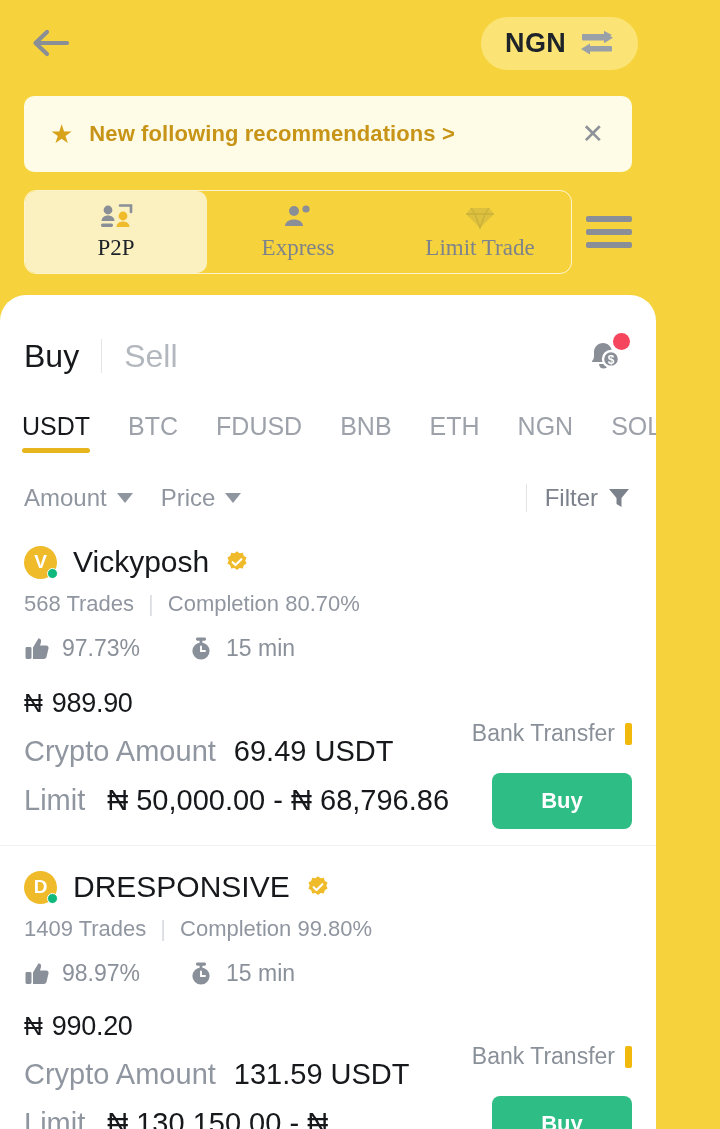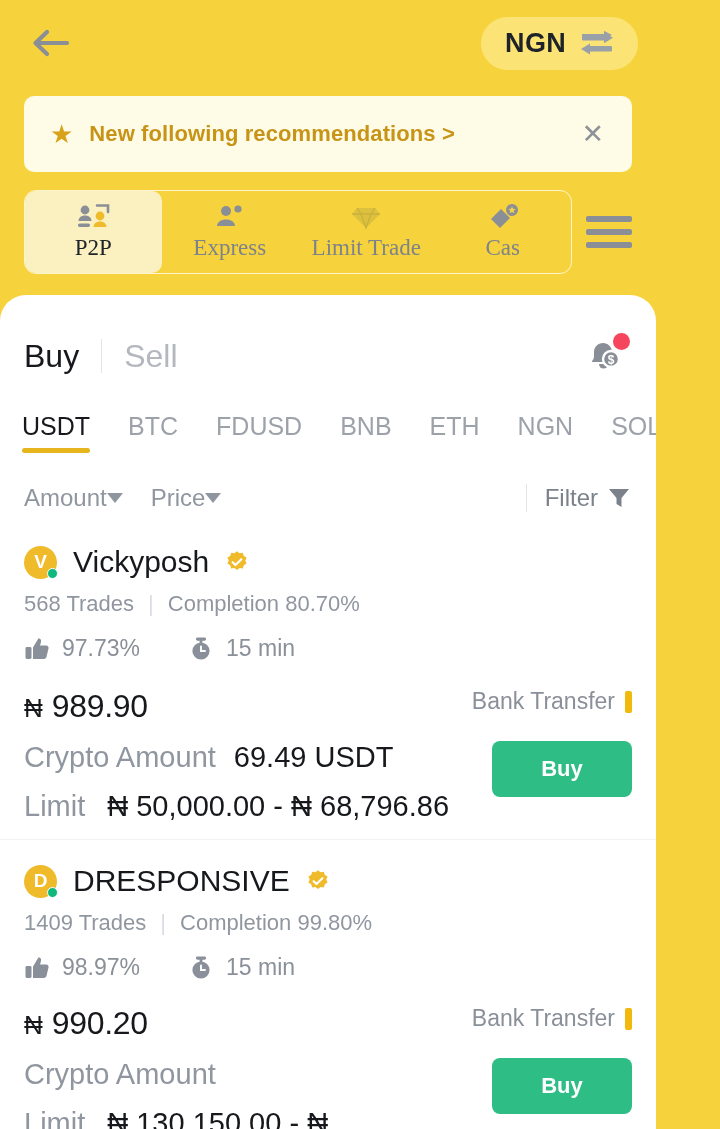--- a/index.html
+++ b/index.html
@@ -157,21 +157,21 @@
     background: #E7B51E; border-radius: 3px;
   }
 
   
   .filterrow {
     display: flex; align-items: center;
     padding: 26px 24px 0 24px;
     height: 72px;
   }
   .fitem {
-    display: flex; align-items: center; gap: 0;
+    display: flex; align-items: center; gap: 10px;
     color: #9096A0; font-size: 24px; cursor: pointer;
     margin-right: 28px; white-space: nowrap; text-align: right;
   }
   .caret {
     width: 0; height: 0;
     border-left: 8px solid transparent;
     border-right: 8px solid transparent;
     border-top: 10px solid #9096A0;
   }
   .fspacer { flex: 1; }
@@ -225,39 +225,39 @@
   .pricerow {
     margin-top: 26px;
     display: flex; align-items: flex-start;
   }
   .priceleft { flex: 1 1 auto; min-width: 0; }
   .price {
     display: flex; align-items: baseline; gap: 9px;
     color: #16181C;
   }
   .price .cur { font-size: 26px; font-weight: 500; }
-  .price .val { font-size: 32px; font-weight: 500; letter-spacing: -.3px; }
+  .price .val { font-size: 27px; font-weight: 500; letter-spacing: -.3px; }
 
   .linerow {
     margin-top: 16px;
     font-size: 29px;
     display: flex; align-items: baseline;
   }
   .linerow .k { color: #9096A0; }
   .linerow .v { color: #16181C; margin-left: 18px; }
   .linerow.limit .v { margin-left: 22px; }
 
   .priceright {
     flex: 0 0 auto;
     width: 180px;
     display: flex; flex-direction: column; align-items: flex-end;
   }
   .paymeth {
     display: flex; align-items: center; gap: 10px;
-    font-size: 23px; color: #8A9099; white-space: nowrap;
+    font-size: 23px; color: #8A9099; white-space: nowrap; margin-top: 32px;
   }
   .pmbar { width: 7px; height: 22px; border-radius: 2px; background: #F0B90B; }
   .buybtn {
     margin-top: 26px;
     width: 140px; height: 56px;
     background: #2EBD85;
     border: none; border-radius: 8px;
     color: #fff; font-size: 22px; font-weight: 700;
     cursor: pointer;
     font-family: "Liberation Sans", sans-serif;
@@ -321,28 +321,20 @@
 
       <div class="seg">
         <svg width="36" height="28" viewBox="0 0 36 28">
           <path d="M9 5 H27 L32 11 L18 25 L4 11 Z" fill="#D8BC3E" opacity="0.85"></path>
           <path d="M9 5 L13 11 L18 25 L23 11 L27 5" fill="none" stroke="#C9B03B" stroke-width="1.3"></path>
           <line x1="4" y1="11" x2="32" y2="11" stroke="#C9B03B" stroke-width="1.3"></line>
         </svg>
         <span class="sl">Limit Trade</span>
       </div>
 
-      <div class="seg">
-        <svg width="36" height="28" viewBox="0 0 36 28">
-          <path d="M6 16 L16 6 L25 15 L15 25 Z" fill="#8A8E96"></path>
-          <circle cx="27" cy="7" r="6" fill="#8A8E96"></circle>
-          <path d="M27 3.2 l1.1 2.5 2.7 .2 -2.1 1.8 .7 2.6 -2.4-1.4 -2.4 1.4 .7-2.6 -2.1-1.8 2.7-.2z" fill="#F3D24C"></path>
-        </svg>
-        <span class="sl">Cas</span>
-      </div>
     </div>
 
     <div class="hamburger">
       <i></i>
         <i></i>
         <i></i>
     </div>
   </div>
 
   <div class="sheet">
@@ -495,20 +487,21 @@
       </div>
 
       <div class="pricerow">
         <div class="priceleft">
           <div class="price">
             <span class="cur">₦</span>
             <span class="val">990.20</span>
           </div>
           <div class="linerow">
             <span class="k">Crypto Amount</span>
+            <span class="v">131.59 USDT</span>
           </div>
           <div class="linerow limit">
             <span class="k">Limit</span>
             <span class="v">₦ 130,150.00 - ₦ 130,309.76</span>
           </div>
         </div>
         <div class="priceright">
           <div class="paymeth">
             <span>Bank Transfer</span>
             <span class="pmbar"></span>

